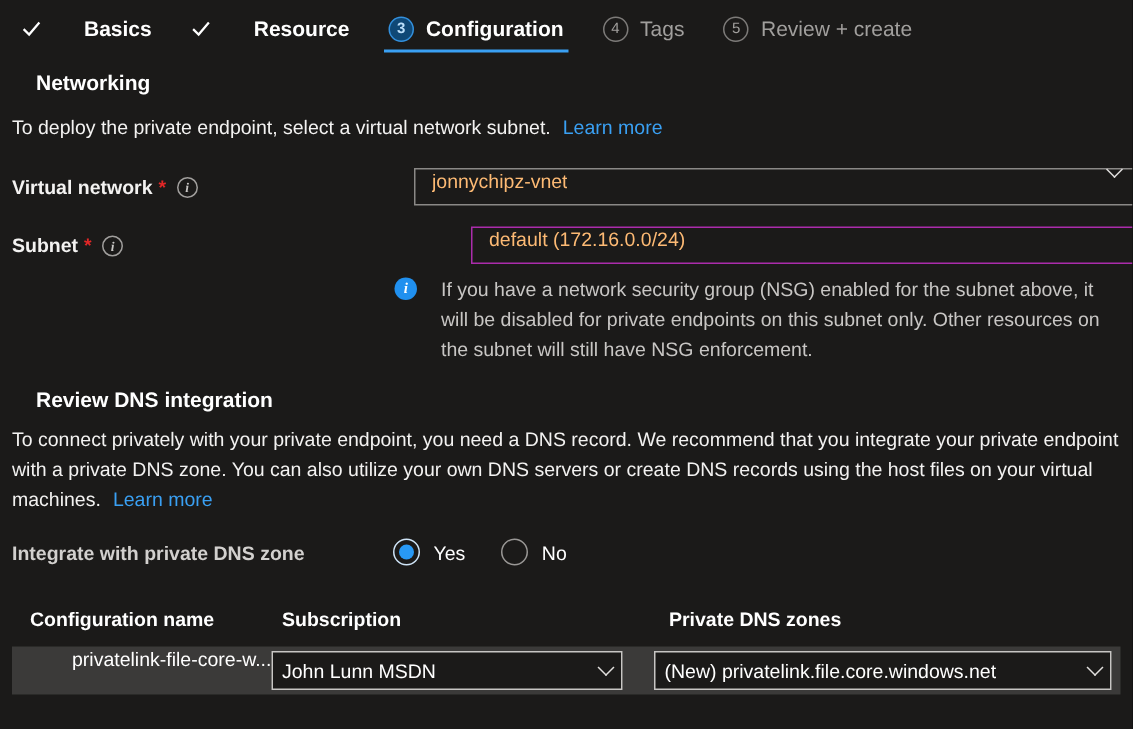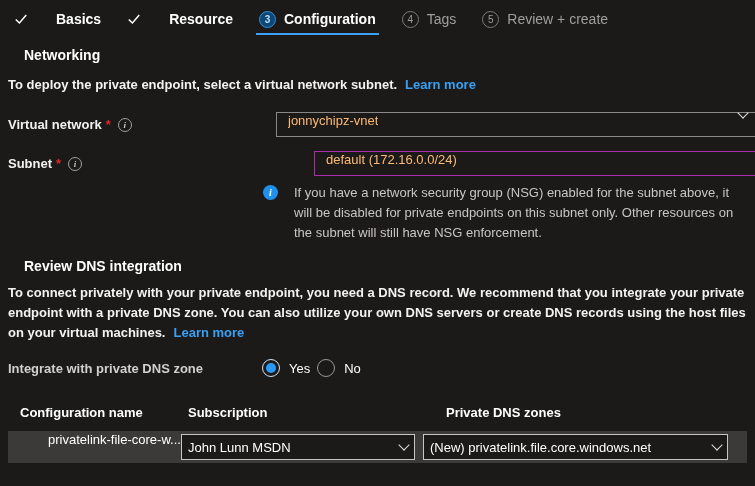--- a/index.html
+++ b/index.html
@@ -16,21 +16,21 @@
   .tab.done { color:#ffffff; font-weight:600;gap:28px; }
   .tab.active { color:#ffffff; font-weight:700; }
   .tab.pending { color:#a19f9d; font-weight:400; }
   .badge { width:17px; height:17px; border-radius:50%; display:flex; align-items:center; justify-content:center; font-size:10px; flex:0 0 auto; }
   .badge.active { background:#0f4876; border:1px solid #3390dd; color:#bcdffb; font-weight:600; }
   .badge.pending { border:1px solid #7d7b79; color:#a19f9d; font-weight:400; }
   .underline { position:absolute; left:-3px; right:-3px; bottom:-7px; height:2px; background:#3aa0f3; }
 
   
   .section-heading { position:absolute; left:8px; font-size:14px; font-weight:700; color:#ffffff;padding-left:16px; }
-  .para { position:absolute; left:8px; font-size:13px; line-height:20px; color:#f3f2f1;font-weight:bold; }
+  .para { position:absolute; left:8px; font-size:13px; line-height:20px; color:#f3f2f1; }
   .link { color:#3aa0f3; cursor:pointer; text-decoration:none; margin-left:8px; }
 
   
   .field-label { position:absolute; left:8px; height:25px; display:flex; align-items:center; font-size:13px; color:#f3f2f1;font-weight:bold; }
   .req { color:#e32727; margin-left:4px; font-size:13px; }
   .info-icon { width:14px; height:14px; border-radius:50%; border:1px solid #a19f9d; color:#c8c6c4;
     display:flex; align-items:center; justify-content:center; margin-left:7px; font-size:9px;
     font-family:"Liberation Serif", serif; font-style:italic; cursor:default; }
   .info-icon::after { content:"i"; }
 
@@ -43,21 +43,21 @@
 
   
   .nsg { position:absolute; left:263px; top:183px; width:484px; display:flex; gap:16px;
     font-size:13px; line-height:20px; color:#c8c6c4; }
   .info-filled { flex:0 0 auto; width:15px; height:15px; border-radius:50%; background:#2090ef; color:#ffffff;
     display:flex; align-items:center; justify-content:center; font-size:10px; font-weight:700;
     font-family:"Liberation Serif", serif; font-style:italic; margin-top:2px; }
   .info-filled::after { content:"i"; }
 
   
-  .radio-group { position:absolute; left:262px; top:356px; height:24px; display:flex; gap:7px; align-items:center;
+  .radio-group { position:absolute; left:262px; top:356px; height:24px; display:flex; gap:24px; align-items:center;
     font-size:13px; color:#ffffff; }
   .radio { display:flex; align-items:center; gap:9px; cursor:pointer; }
   .radio-circle { width:18px; height:18px; border-radius:50%; border:1px solid #9a9896; display:flex;
     align-items:center; justify-content:center; }
   .radio-circle.selected { border-color:#cfe4f7; }
   .radio-dot { width:10px; height:10px; border-radius:50%; background:#2899f5; }
 
   
   .th { position:absolute; top:405px; font-size:13px; font-weight:700; color:#ffffff; white-space:nowrap; }
   .table-row { position:absolute; left:8px; top:431px; width:739px; height:32px; background:#3b3a39; }
@@ -154,19 +154,19 @@
   <span class="th" style="left:20px">Configuration name</span>
   <span class="th" style="left:188px">Subscription</span>
   <span class="th" style="left:446px">Private DNS zones</span>
 
   <div class="table-row">
     <span class="cell-name">privatelink-file-core-w...</span>
     <div class="row-dd" style="left:173px; width:234px">
       <span class="dd-value">John Lunn MSDN</span>
       <span class="chevron"></span>
     </div>
-    <div class="row-dd" style="left:415px; width:305px">
+    <div class="row-dd" style="left:428px; width:305px">
       <span class="dd-value">(New) privatelink.file.core.windows.net</span>
       <span class="chevron"></span>
     </div>
   </div>
 
 </div>
 
 </body></html>

